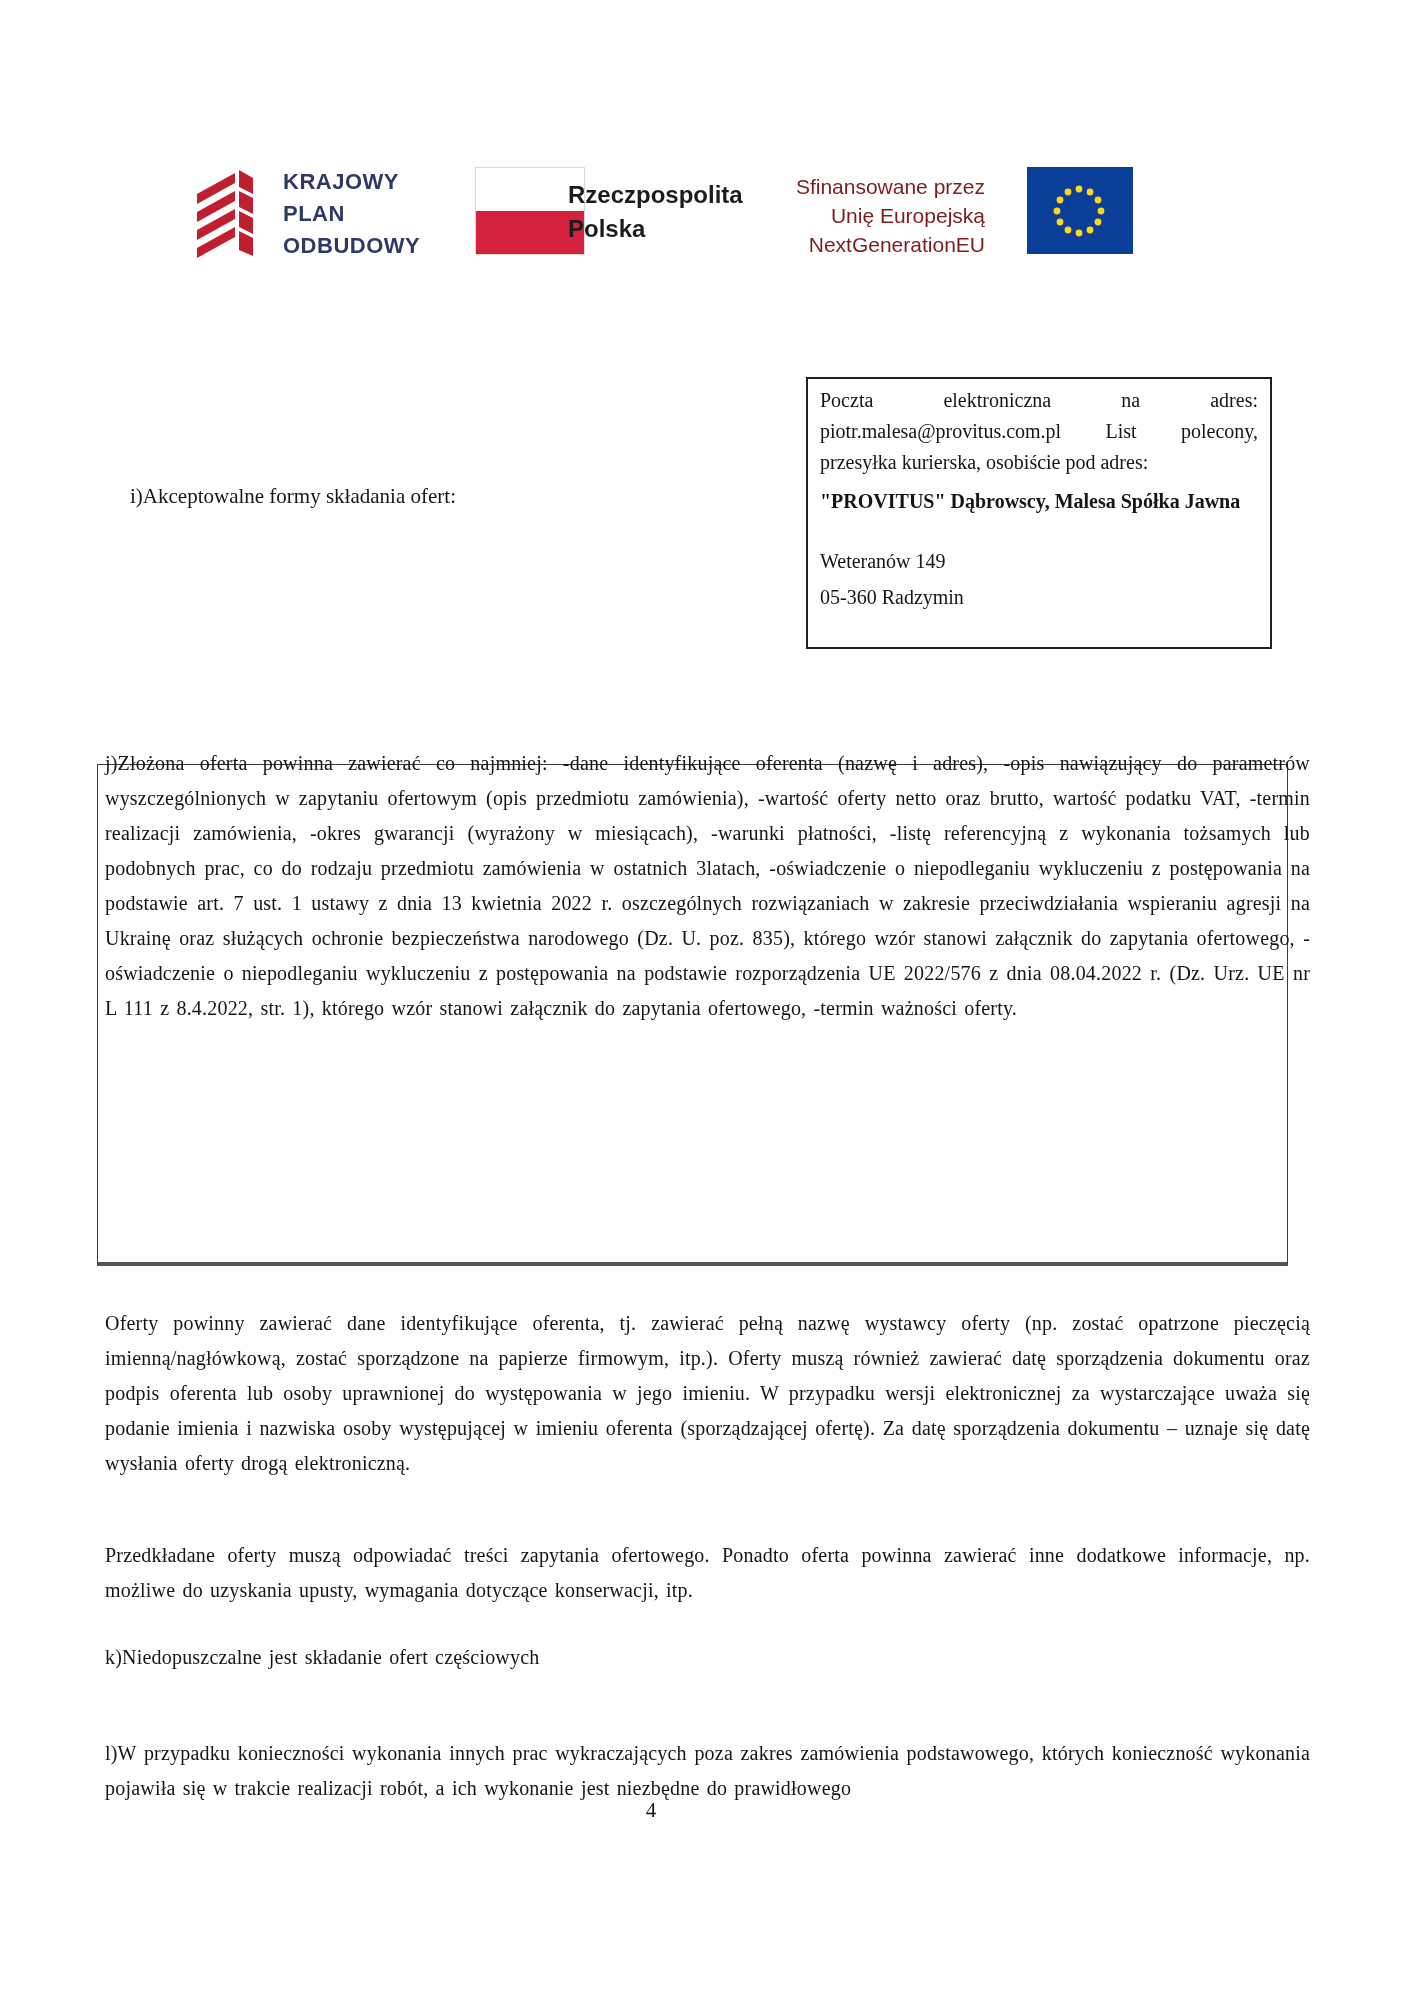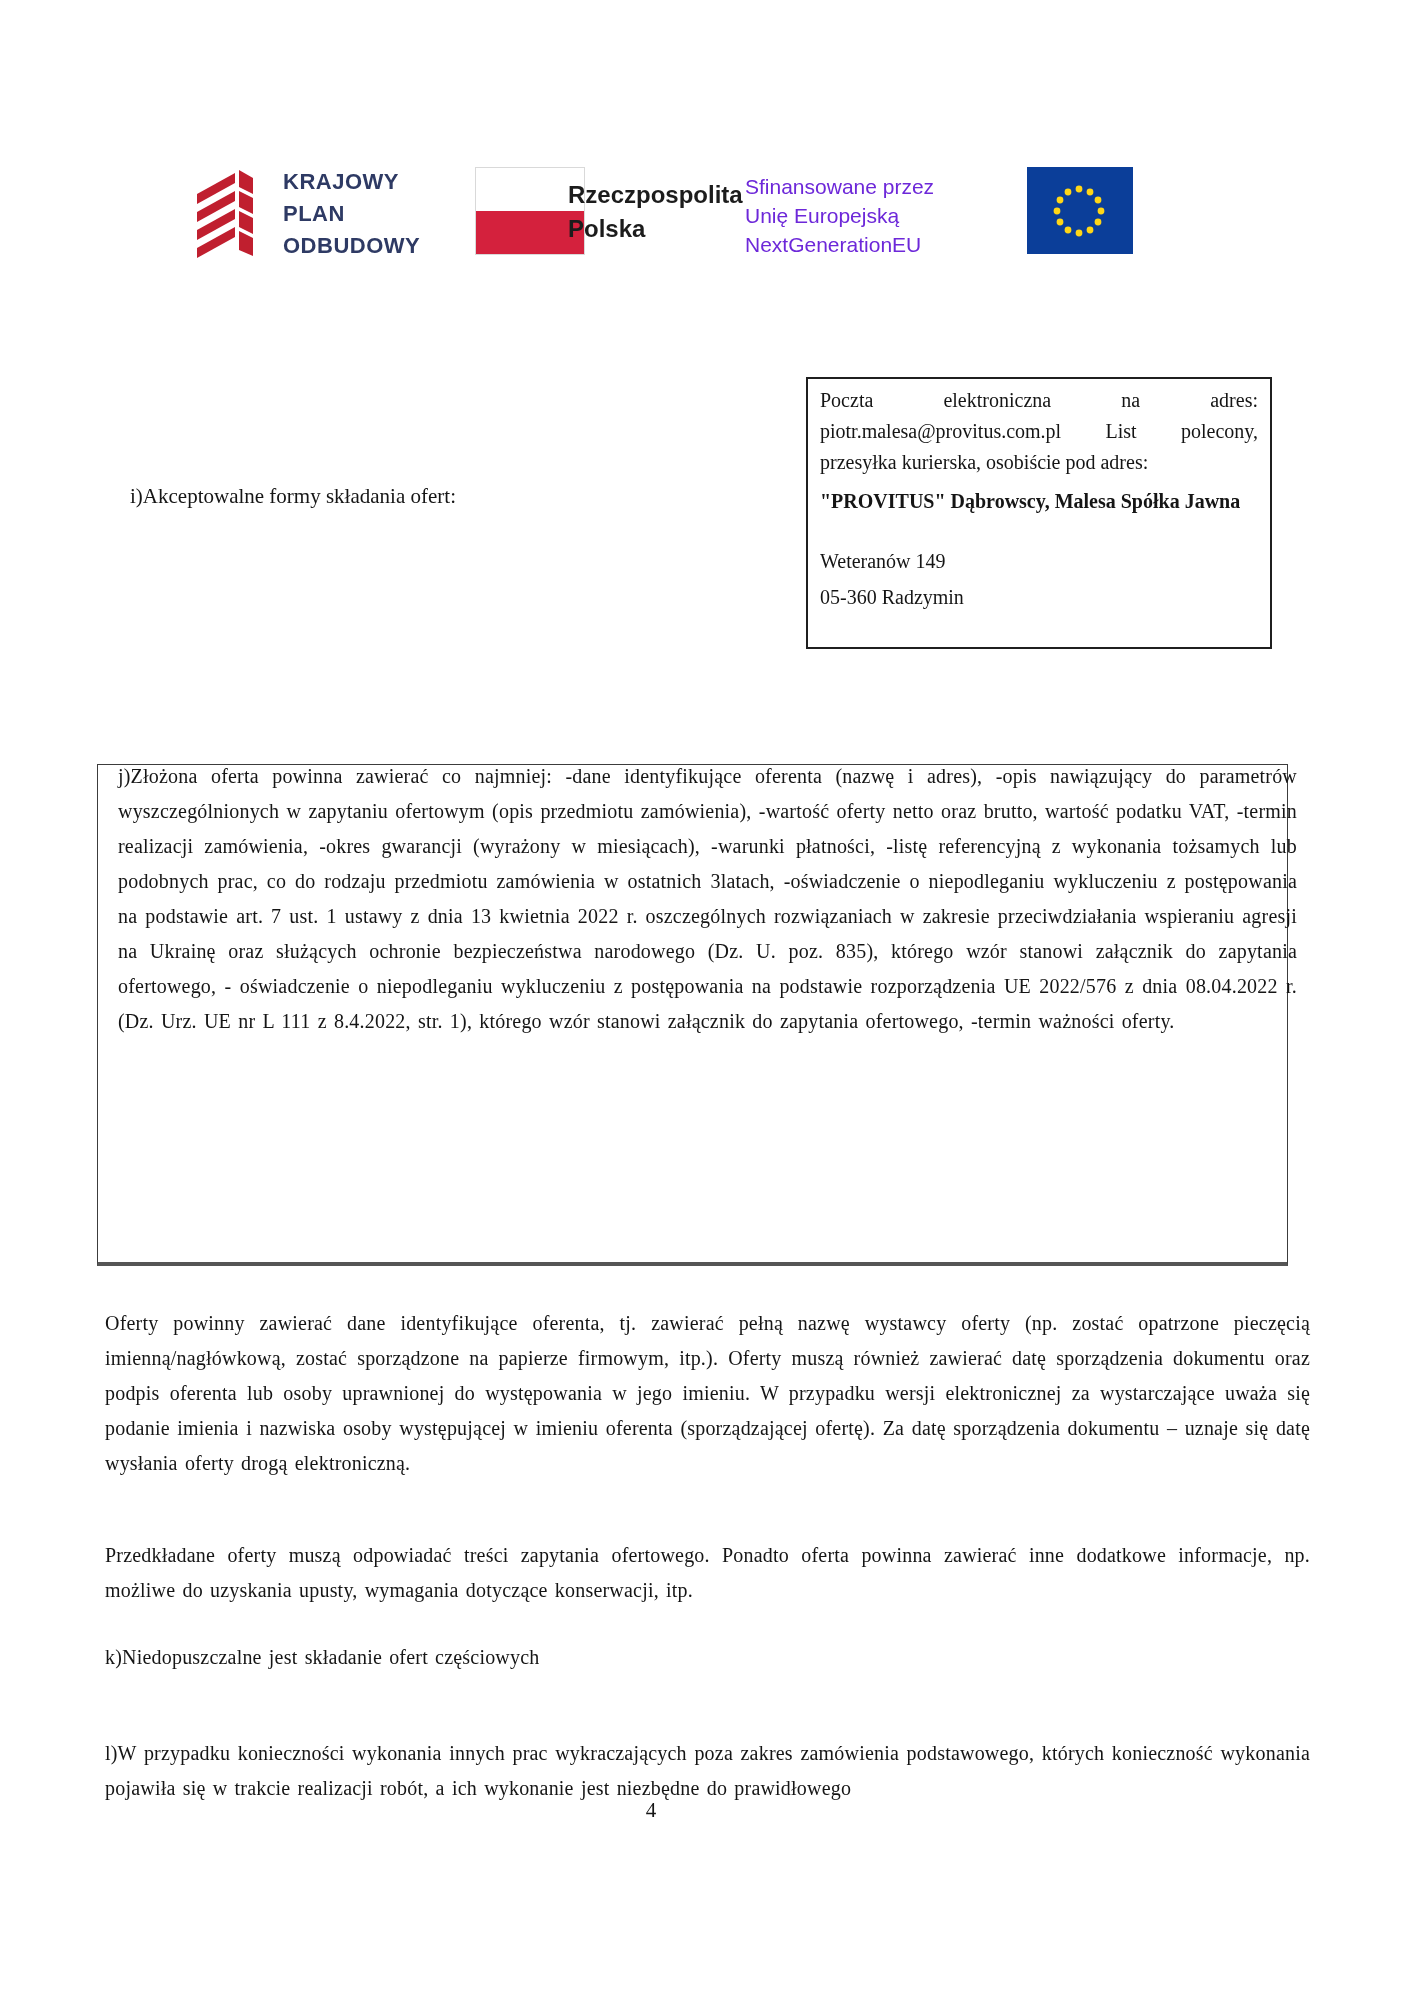--- a/index.html
+++ b/index.html
@@ -27,23 +27,23 @@
   }
   .pl-flag .white{height:50%;background:#ffffff;}
   .pl-flag .red{height:50%;background:#d4213d;}
   .pl-text{
     position:absolute;left:568px;top:178px;
     font-family:"Liberation Sans", sans-serif;
     font-weight:bold;font-size:24px;line-height:34px;color:#1c1c1c;
   }
   .eu-text{
     position:absolute;left:745px;top:172px;width:240px;
-    text-align:left;
+    text-align:right;
     font-family:"Liberation Sans", sans-serif;
-    font-size:21px;line-height:29px;color:#6d28d9;
+    font-size:21px;line-height:29px;color:#7f1d1d;
   }
   .eu-text .b{font-weight:normal;}
   .eu-flag{position:absolute;left:1027px;top:167px;width:106px;height:87px;}
   
   .item-i{
     position:absolute;left:130px;top:484px;
     font-size:21px;
   }
   .addr-box{
     position:absolute;left:806px;top:377px;width:466px;height:272px;
@@ -55,21 +55,21 @@
   .addr-street{margin:20px 0 0 0;font-size:20px;line-height:36px;}
   .addr-city{margin:0;font-size:20px;line-height:36px;}
   .section-j{position:absolute;left:105px;top:746px;width:1205px;}
   .j-box{
     position:absolute;left:-8px;top:18px;width:1191px;height:502px;
     box-sizing:border-box;
     border:1px solid #3c3c3c;border-bottom:4px solid #555555;
     background:transparent;
   }
   .j-text{
-    position:relative;z-index:1;margin:13px;
+    position:relative;z-index:1;margin:0;
     text-align:justify;font-size:20px;line-height:35px;
     letter-spacing:.2px;word-spacing:2px;
   }
   .para{
     position:absolute;left:105px;width:1205px;margin:0;
     text-align:justify;font-size:20px;line-height:35px;
     letter-spacing:.2px;word-spacing:2px;
   }
   .p-identity{top:1306px;}
   .p-compliance{top:1538px;}

